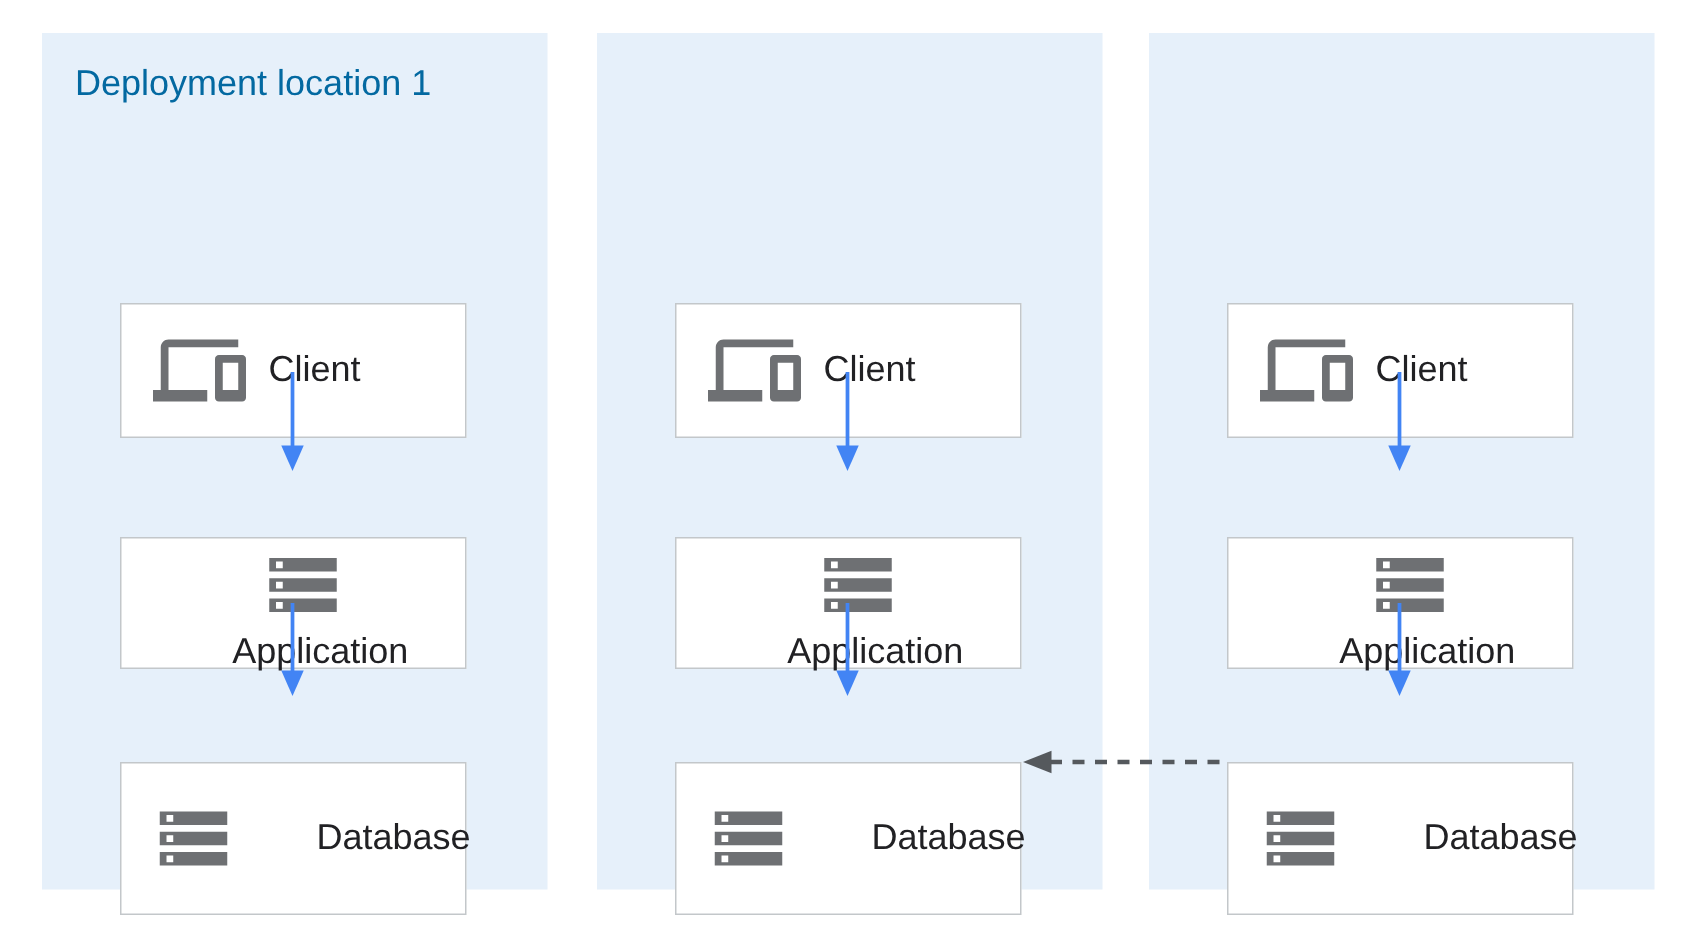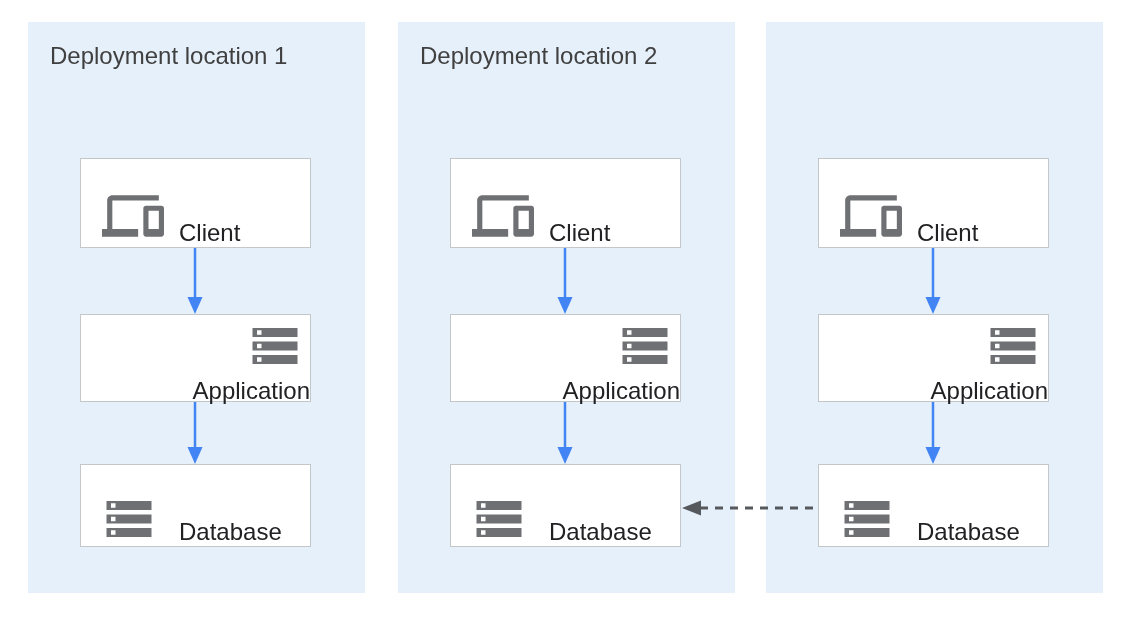--- a/index.html
+++ b/index.html
@@ -21,37 +21,38 @@
     width: 337px;
     height: 571px;
     background: #e6f0fa;
   }
   .panel-title {
     position: absolute;
     top: 19px;
     left: 22px;
     font-size: 24px;
     line-height: 30px;
-    color: #404040;
+    color: #0369a1;
     white-space: nowrap;
   }
   .node {
     position: absolute;
     left: 52px;
     width: 231px;
     box-sizing: border-box;
     background: #ffffff;
     border: 1.5px solid #c3c7ca;
     display: flex;
-    align-items: flex-end;
+    align-items: center;
     padding-left: 21px;
+    margin-top: 44px;
   }
   .node-client   { top: 136px; height: 90px; }
   .node-app      { top: 292px; height: 88px; flex-direction: column; }
-  .node-db       { top: 442px; height: 83px; }
+  .node-db       { top: 442px; height: 102px; gap: 32px; }
   .icon-box {
     width: 62px;
     flex: 0 0 62px;
     display: flex;
     align-items: center;
     justify-content: flex-start;
   }
   .node-label {
     margin-left: 15px;
     font-size: 24px;
@@ -112,21 +113,20 @@
       <span class="icon-box">
         <svg width="54" height="54" viewBox="0 0 24 24" fill="#6e7073" aria-hidden="true">
             <path d="M2 20h20v-4H2v4zm2-3h2v2H4v-2zM2 4v4h20V4H2zm4 3H4V5h2v2zm-4 7h20v-4H2v4zm2-3h2v2H4v-2z"></path>
           </svg>
       </span>
       <span class="node-label">Database</span>
     </div>
   </section>
 
   <section class="panel" style="left:398px">
-    <div class="panel-title">Deployment location 2</div>
 
     <div class="node node-client">
       <span class="icon-box">
         <svg width="62" height="62" viewBox="0 0 24 24" fill="#6e7073" aria-hidden="true">
             <path d="M4 6h18V4H4c-1.1 0-2 .9-2 2v11H0v3h14v-3H4V6zm19 2h-6c-.55 0-1 .45-1 1v10c0 .55.45 1 1 1h6c.55 0 1-.45 1-1V9c0-.55-.45-1-1-1zm-1 9h-4v-7h4v7z"></path>
           </svg>
       </span>
       <span class="node-label">Client</span>
     </div>
 

